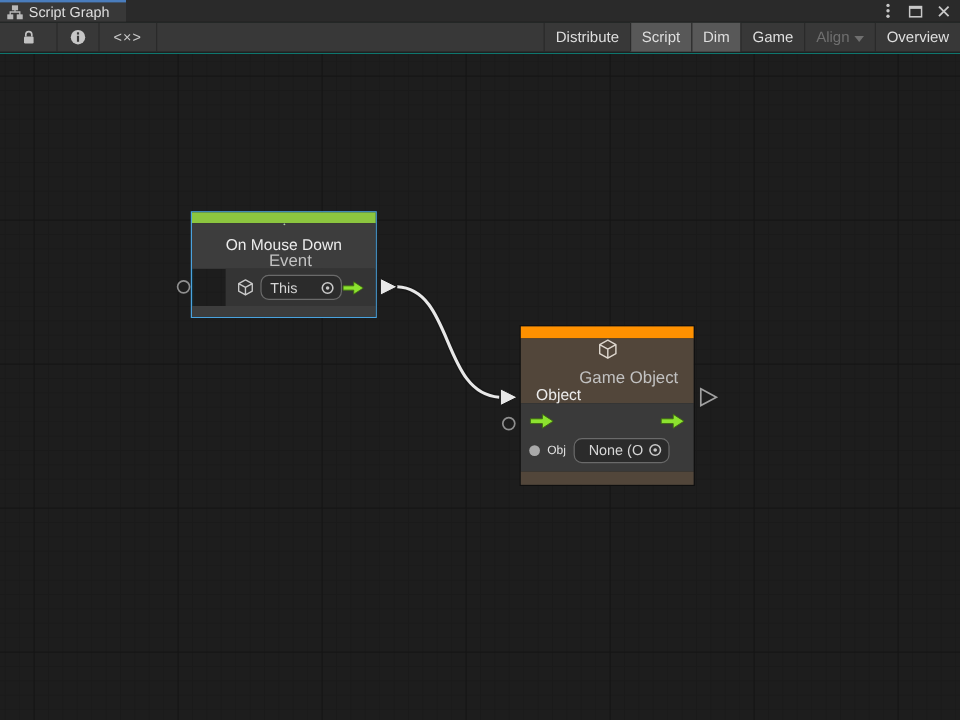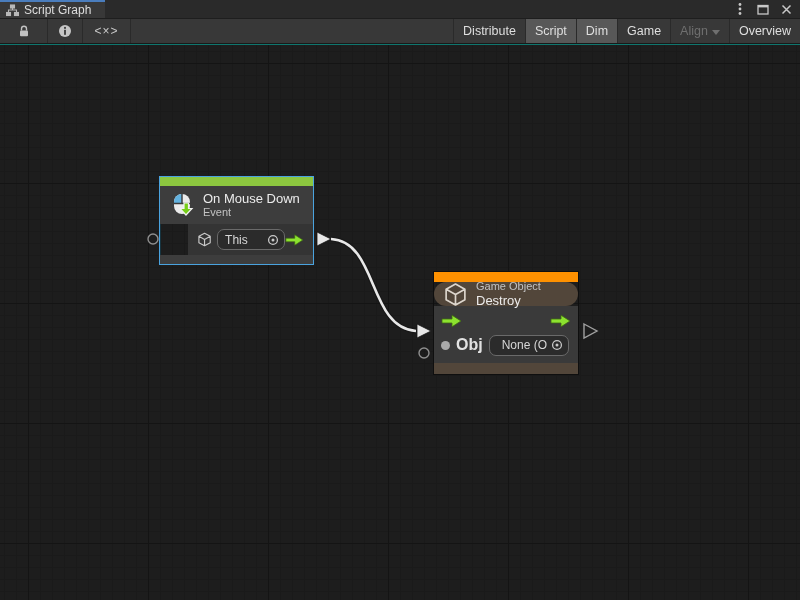--- a/index.html
+++ b/index.html
@@ -48,48 +48,48 @@
     background-size:120px 120px, 120px 120px, 12px 12px, 12px 12px;
     background-position:0 18px, 28px 0, 0 6px, 4px 0; }
 
   .wires { position:absolute; inset:0; width:100%; height:100%; }
 
   
   .node { position:absolute; }
   .node .shell { border:1px solid #0f0f0f; }
   .node.selected .shell { border:1px solid #4aa3df; box-shadow:0 0 0 1px #16333f inset; }
   .strip { width:100%; }
-  .nheader { display:flex; align-items:center; gap:8px; padding:0 9px; }
+  .nheader { display:flex; align-items:center; gap:8px; padding:0 9px;flex-direction:column; }
   .ntitles { display:flex; flex-direction:column; justify-content:center; }
   .ntitle { color:#ececec; font-size:13px; line-height:15px; }
-  .nsub { color:#c2c2c2; font-size:11px; line-height:13px; }
+  .nsub { color:#c2c2c2; font-size:14px; line-height:13px;margin-left:36px; }
   .nrow { display:flex; align-items:center; }
   .pfield { display:flex; align-items:center; justify-content:space-between; background:#2b2b2b;
             border:1px solid #6a6a6a; border-radius:7px; height:21px; padding:0 5px 0 7px;
             color:#d6d6d6; font-size:12px; overflow:hidden; white-space:nowrap; }
 
   
   .node-event { left:159px; top:131px; width:155px; }
   .node-event .strip  { height:9px;  background:#8cc63f; }
   .node-event .nheader{ height:38px; background:#3d3d3d; }
   .node-event .nports { height:31px; background:#343434; display:flex; align-items:center; padding:0 9px;margin-left:28px; }
   .node-event .nfooter{ height:9px;  background:#3d3d3d; }
   .node-event .pfield { width:75px; margin-left:5px; }
 
   
   .node-destroy { left:433px; top:226px; width:146px; }
   .node-destroy .strip  { height:10px; background:#ff9100; }
-  .node-destroy .nheader{ height:24px; background:#52463a;border-radius:17px; }
+  .node-destroy .nheader{ height:54px; background:#52463a; }
   .node-destroy .nports { background:#3a3a3a; padding:4px 0 5px 0; }
   .node-destroy .row1 { height:22px; padding:0 7px; justify-content:space-between; }
   .node-destroy .row2 { height:26px; padding:0 7px; gap:6px; }
   .node-destroy .nfooter{ height:11px; background:#52463a; }
   .node-destroy .pfield { width:80px;padding-left:12px; }
   .port-dot { width:9px; height:9px; border-radius:50%; background:#a9a9a9; }
-  .port-label { color:#e2e2e2; font-size:16px;font-weight:bold; }
+  .port-label { color:#e2e2e2; font-size:10px; }
 
   .flex1 { flex:1; }
 </style>
 </head>
 <body>
 
 <div class="window">
 
   <div class="tabbar">
     <div class="tab">
@@ -222,21 +222,21 @@
 
     <div class="node node-destroy">
       <div class="shell">
         <div class="strip"></div>
         <div class="nheader">
           <svg width="25" height="25" viewBox="0 0 24 24">
             <path d="M12 2 L21 7 V17 L12 22 L3 17 V7 Z M3 7 L12 12 L21 7 M12 12 V22" fill="none" stroke="#ddd6cd" stroke-width="1.6" stroke-linejoin="round"></path>
           </svg>
           <div class="ntitles">
             <span class="nsub">Game Object</span>
-            <span class="ntitle">Destroy</span>
+            <span class="ntitle">Object</span>
           </div>
         </div>
         <div class="nports">
           <div class="nrow row1">
             <svg width="21" height="14" viewBox="0 0 21 14">
               <path d="M1 5 h10 V1.2 L20 7 L11 12.8 V9 H1 Z" fill="#8ce22f" stroke="#3f6a12" stroke-width="0.8"></path>
             </svg>
             <svg width="21" height="14" viewBox="0 0 21 14">
               <path d="M1 5 h10 V1.2 L20 7 L11 12.8 V9 H1 Z" fill="#8ce22f" stroke="#3f6a12" stroke-width="0.8"></path>
             </svg>

